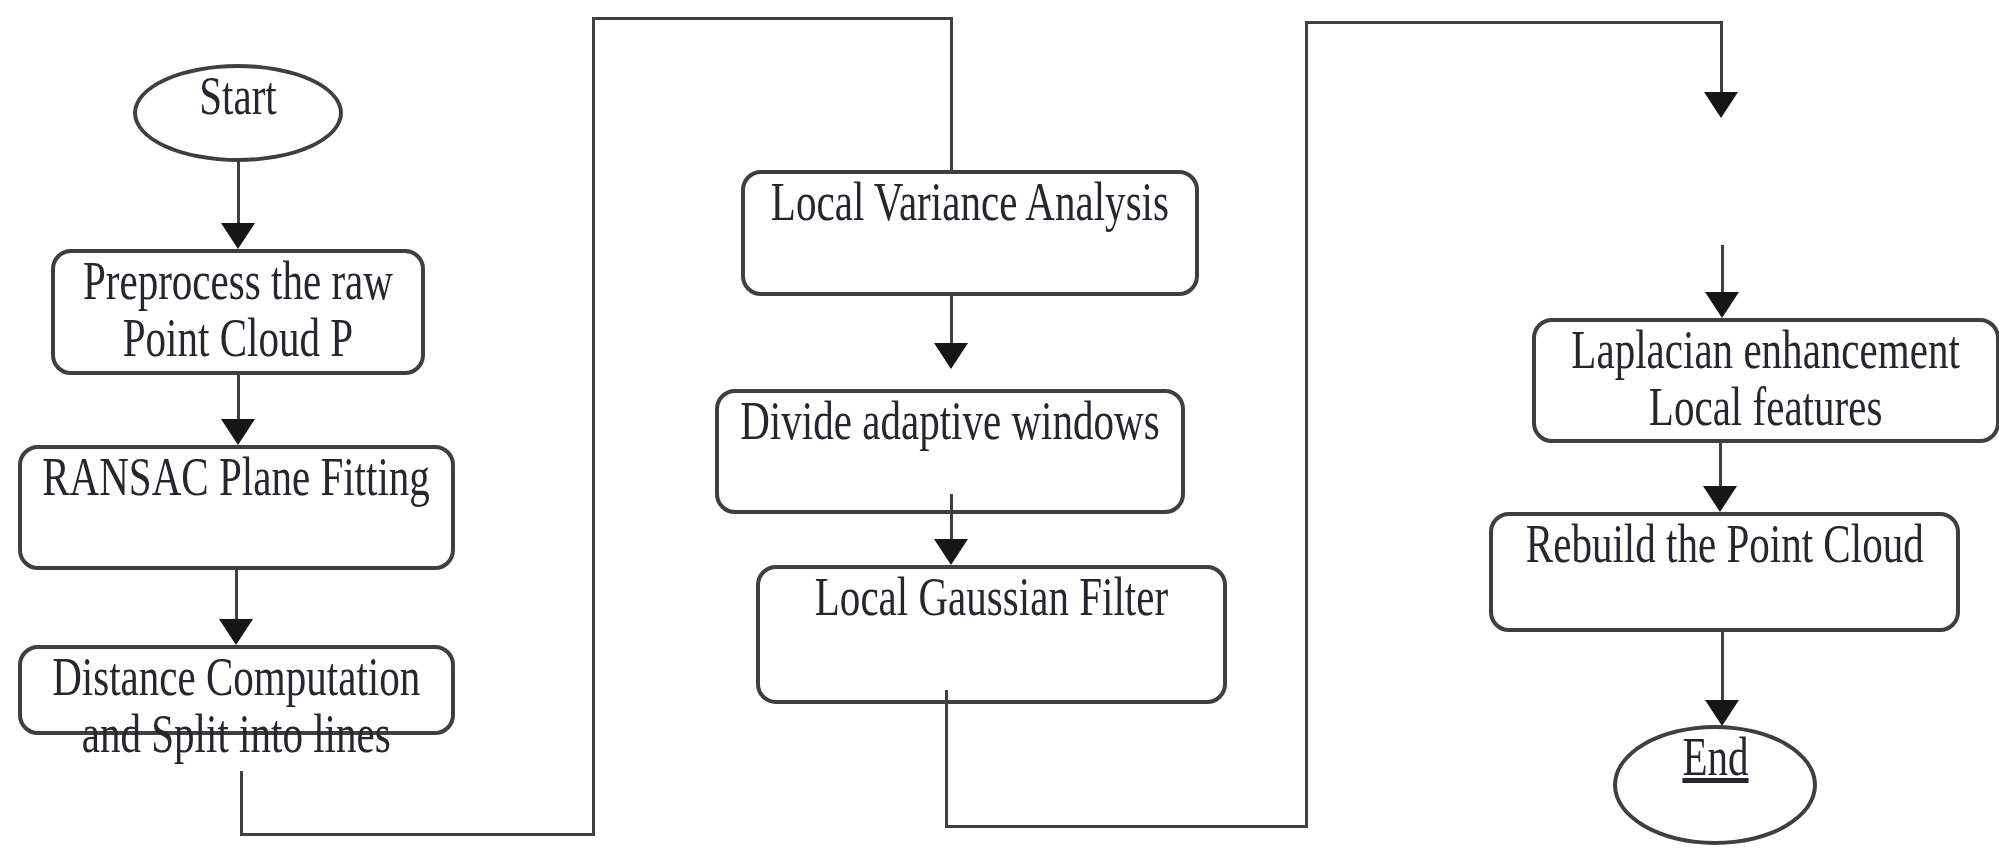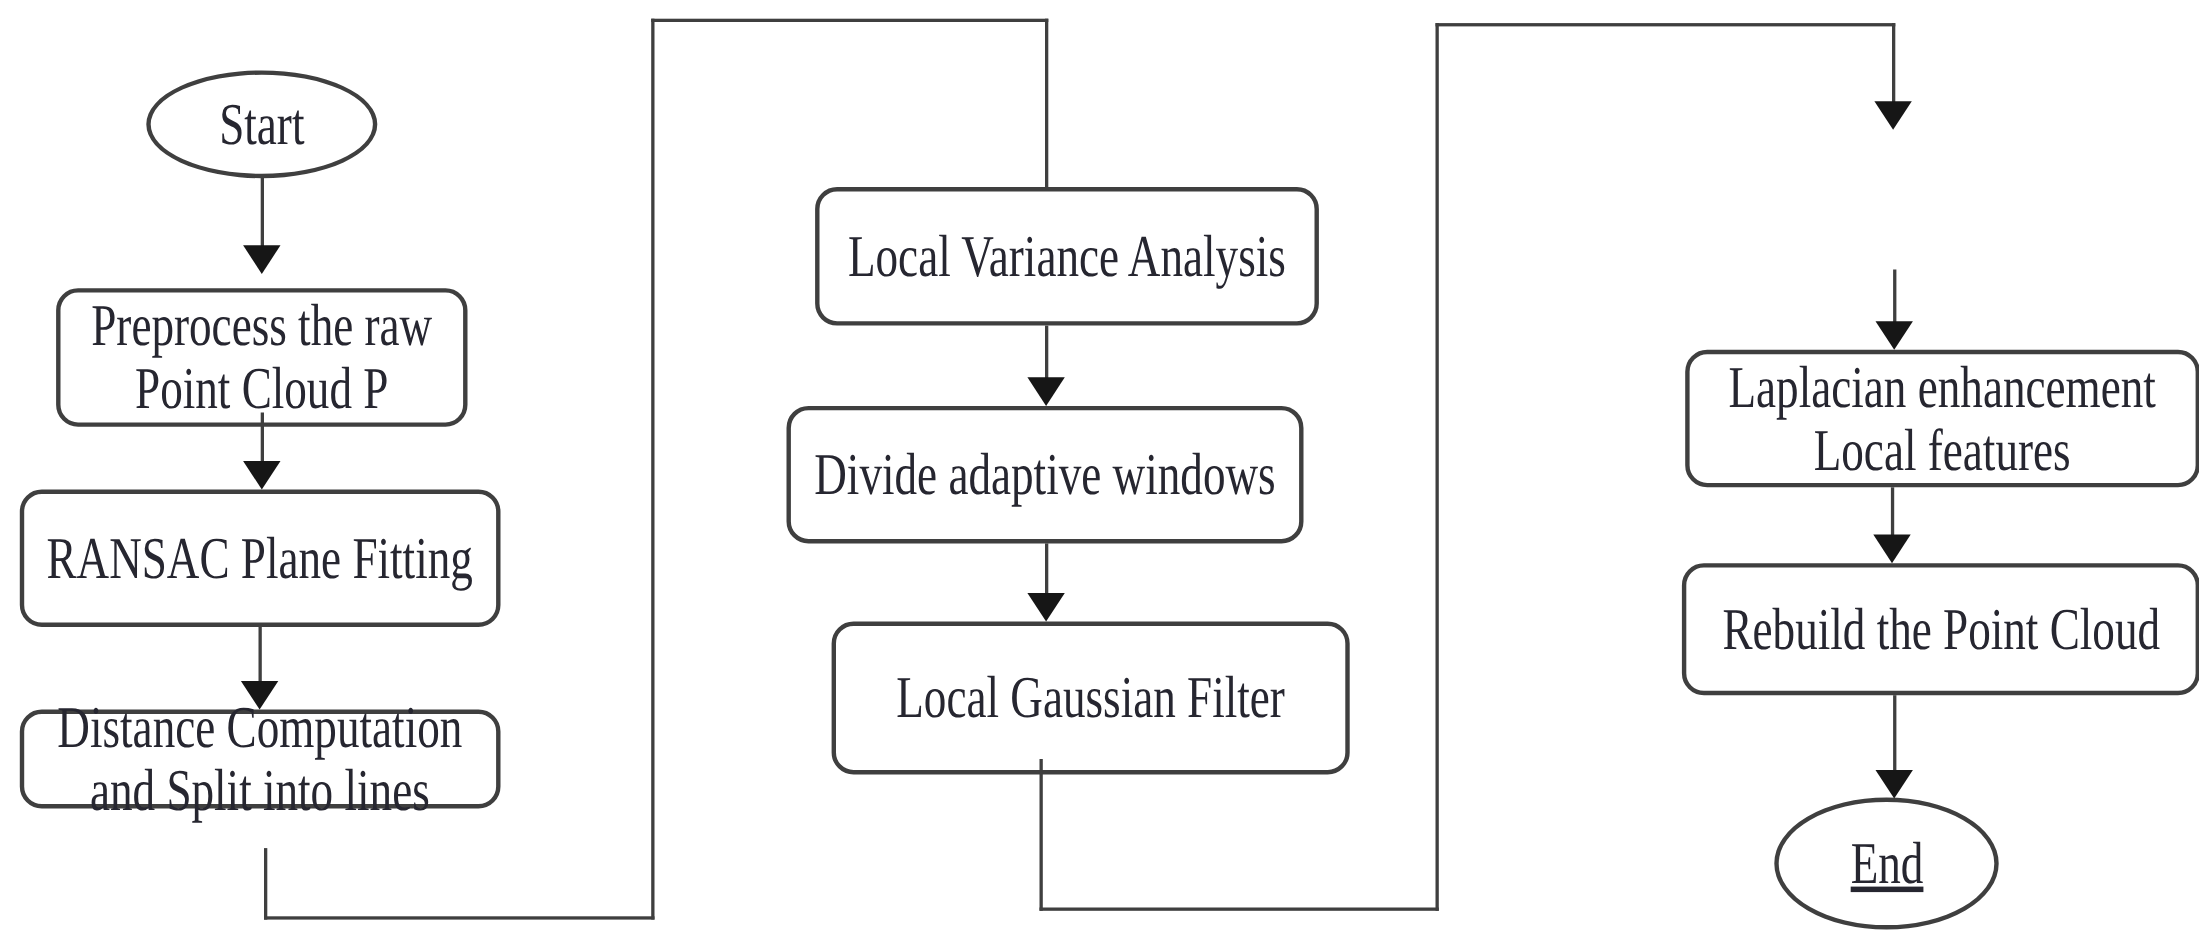--- a/index.html
+++ b/index.html
@@ -12,21 +12,21 @@
   html,body{margin:0;padding:0;background:var(--bg);}
   .canvas{
     position:relative;
     width:1999px;height:859px;
     background:var(--bg);
     overflow:hidden;
     font-family:"Liberation Serif","DejaVu Serif",serif;
   }
   .node{
     position:absolute;
-    display:flex;align-items:center;justify-content:center;
+    display:flex;justify-content:center;
     background:#fff;
     border:4px solid var(--stroke);
     border-radius:20px;
     color:var(--text);
     text-align:center;
   }
   .node.terminator{border-radius:50%;}
   .node-label{
     display:block;
     white-space:pre;
@@ -48,53 +48,53 @@
 </style>
 </head>
 <body>
 
 <div class="canvas">
 
   <div class="node terminator" style="left:133px;top:64px;width:210px;height:98px;">
     <span class="node-label">Start</span>
   </div>
 
-  <div class="node" style="left:51px;top:249px;width:374px;height:126px;margin-top:13px;">
+  <div class="node" style="left:51px;top:249px;width:374px;height:126px;">
     <span class="node-label">Preprocess the raw
 Point Cloud P</span>
   </div>
 
   <div class="node" style="left:18px;top:445px;width:437px;height:125px;">
     <span class="node-label">RANSAC Plane Fitting</span>
   </div>
 
   <div class="node" style="left:18px;top:645px;width:437px;height:90px;">
     <span class="node-label">Distance Computation
 and Split into lines</span>
   </div>
 
   <div class="node" style="left:722px;top:170px;width:458px;height:126px;margin-left:19px;">
     <span class="node-label">Local Variance Analysis</span>
   </div>
 
-  <div class="node" style="left:715px;top:369px;width:470px;height:125px;">
+  <div class="node" style="left:715px;top:389px;width:470px;height:125px;">
     <span class="node-label">Divide adaptive windows</span>
   </div>
 
   <div class="node" style="left:756px;top:565px;width:471px;height:139px;">
     <span class="node-label">Local Gaussian Filter</span>
   </div>
 
 
   <div class="node" style="left:1486px;top:318px;width:468px;height:125px;margin-left:46px;">
     <span class="node-label">Laplacian enhancement
 Local features</span>
   </div>
 
-  <div class="node" style="left:1489px;top:512px;width:471px;height:120px;margin-left:40px;">
+  <div class="node" style="left:1489px;top:512px;width:471px;height:120px;">
     <span class="node-label">Rebuild the Point Cloud</span>
   </div>
 
   <div class="node terminator" style="left:1613px;top:725px;width:204px;height:120px;text-decoration:underline;">
     <span class="node-label">End</span>
   </div>
 
   <div class="edge-v" style="left:236.5px;top:160px;height:67px;"></div>
   <div class="arrow-head" style="left:221px;top:223px;"></div>
 

